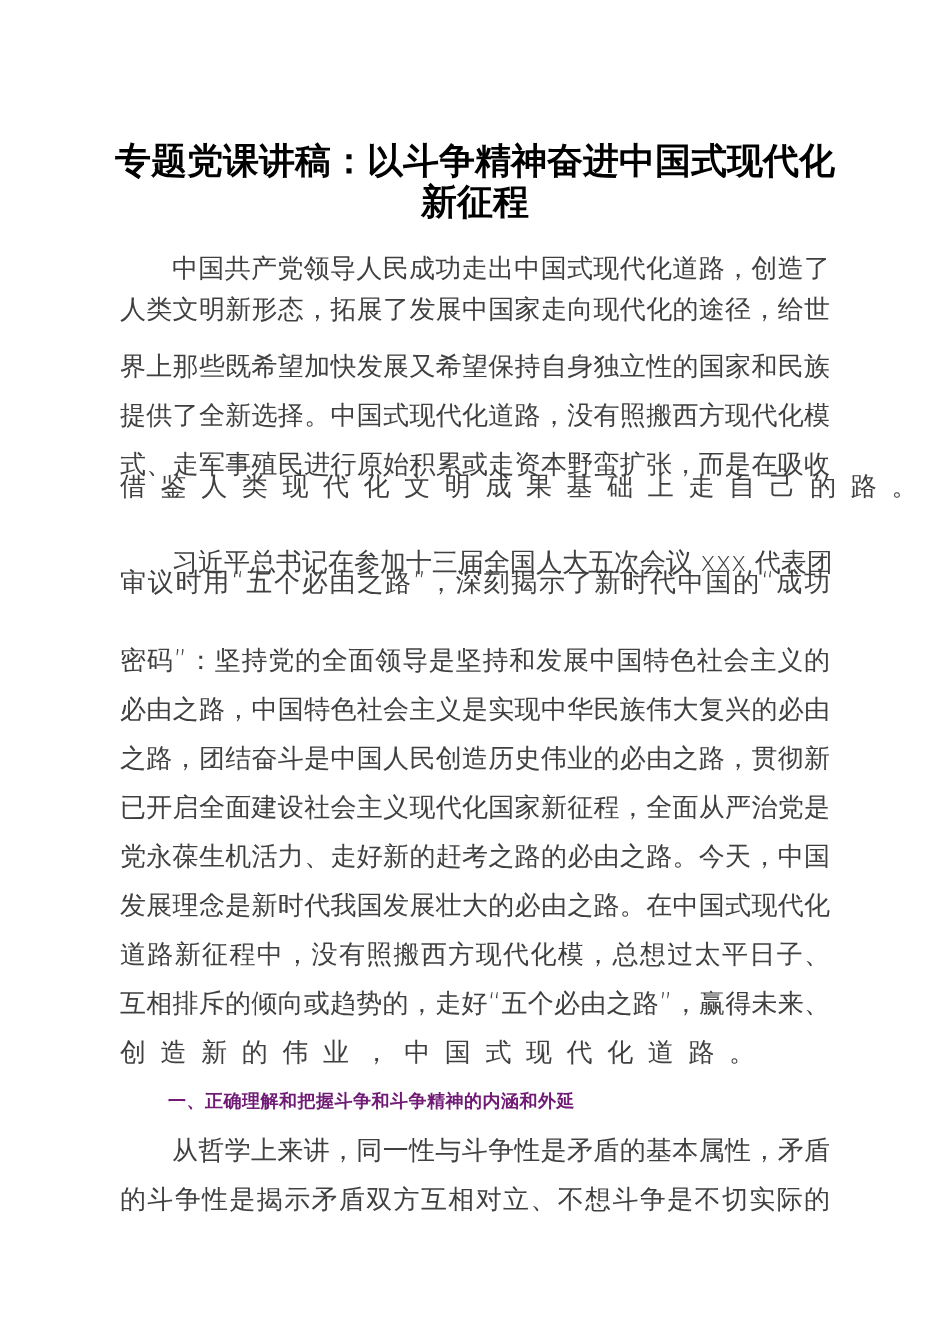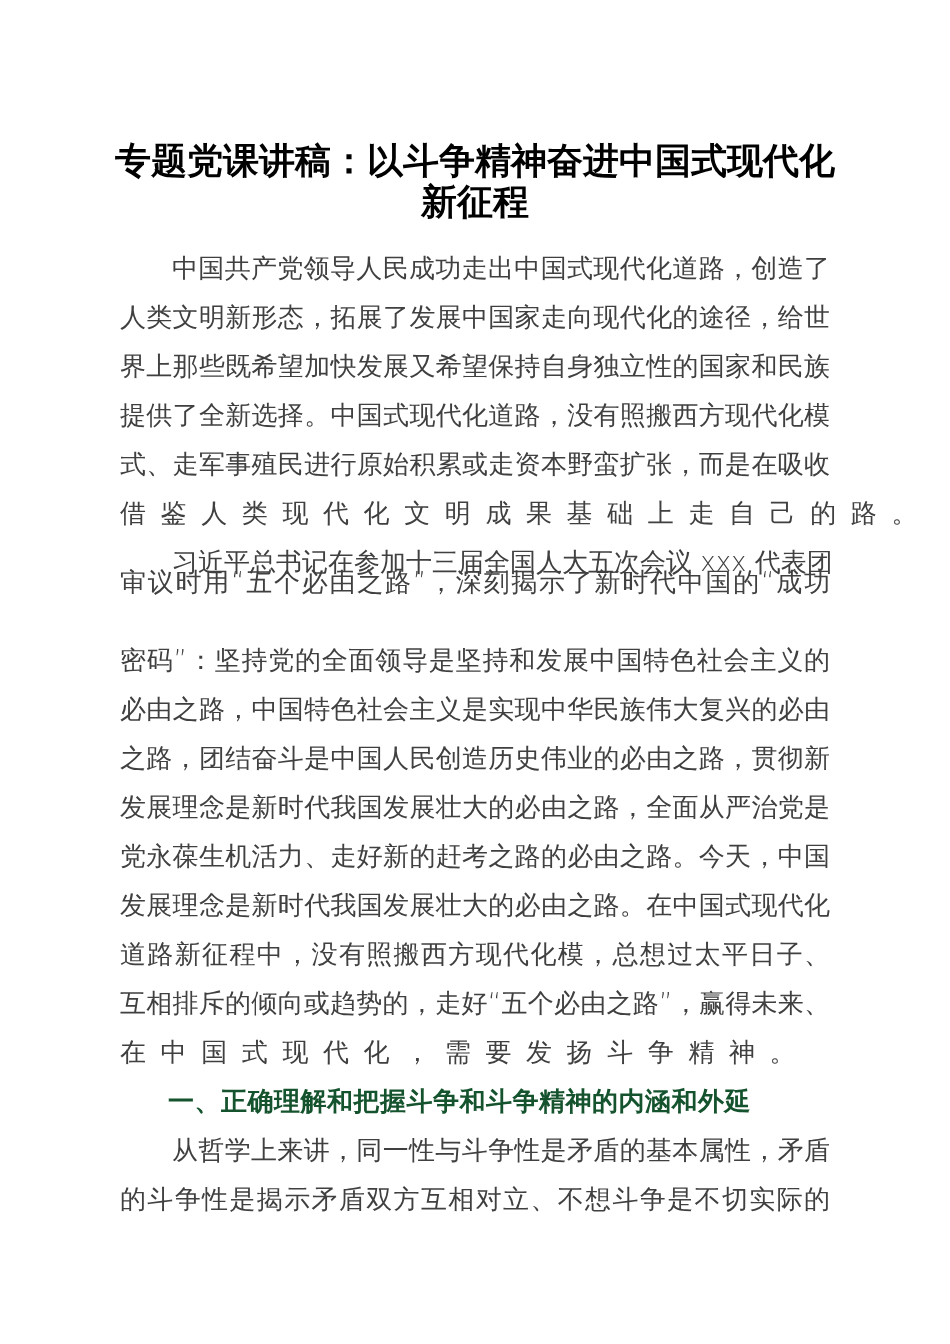--- a/index.html
+++ b/index.html
@@ -11,50 +11,50 @@
   .title.l1 { top: 140px; }
   .title.l2 { top: 185px; font-family: Liberation Mono, monospace; }
   .line { position: absolute; left: 120px; width: 710px; height: 40px;
     font-family: "DejaVu Sans", "Liberation Sans", sans-serif;
     font-size: 26px; line-height: 40px; color: #404040; white-space: nowrap;
     text-align: justify; text-align-last: justify; font-weight: 300; }
   .line.indent { left: 172px; width: 658px; }
   .line.last { text-align-last: left; letter-spacing: 14.6px; }
   .heading { position: absolute; left: 168px; top: 1033px; height: 40px;
     font-family: "DejaVu Sans", "Liberation Sans", sans-serif; font-weight: bold;
-    font-size: 26px; line-height: 40px; color: #14532d; white-space: nowrap; letter-spacing: 0.5px; }
+    font-size: 18px; line-height: 40px; color: #701a75; white-space: nowrap; letter-spacing: 0.5px; }
 </style>
 </head>
 <body>
 
 <div class="page">
   <div class="title l1">专题党课讲稿：以斗争精神奋进中国式现代化</div>
   <div class="title l2">新征程</div>
 
   <div>
     <div class="line indent" style="top:248px">中国共产党领导人民成功走出中国式现代化道路，创造了</div>
-    <div class="line" style="top:297px">人类文明新形态，拓展了发展中国家走向现代化的途径，给世</div>
+    <div class="line" style="top:289px">人类文明新形态，拓展了发展中国家走向现代化的途径，给世</div>
     <div class="line" style="top:346px">界上那些既希望加快发展又希望保持自身独立性的国家和民族</div>
     <div class="line" style="top:395px">提供了全新选择。中国式现代化道路，没有照搬西方现代化模</div>
     <div class="line" style="top:444px">式、走军事殖民进行原始积累或走资本野蛮扩张，而是在吸收</div>
-    <div class="line last" style="top:493px">借鉴人类现代化文明成果基础上走自己的路。</div>
+    <div class="line last" style="top:466px">借鉴人类现代化文明成果基础上走自己的路。</div>
   </div>
 
   <div>
     <div class="line indent" style="top:542px">习近平总书记在参加十三届全国人大五次会议 xxx 代表团</div>
     <div class="line" style="top:562px">审议时用“五个必由之路”，深刻揭示了新时代中国的“成功</div>
     <div class="line" style="top:640px">密码”：坚持党的全面领导是坚持和发展中国特色社会主义的</div>
     <div class="line" style="top:689px">必由之路，中国特色社会主义是实现中华民族伟大复兴的必由</div>
     <div class="line" style="top:738px">之路，团结奋斗是中国人民创造历史伟业的必由之路，贯彻新</div>
-    <div class="line" style="top:787px">发展理念是新时代我国发展壮大的必由之路，全面从严治党是</div>
+    <div class="line" style="top:787px">已开启全面建设社会主义现代化国家新征程，全面从严治党是</div>
     <div class="line" style="top:836px">党永葆生机活力、走好新的赶考之路的必由之路。今天，中国</div>
     <div class="line" style="top:885px">发展理念是新时代我国发展壮大的必由之路。在中国式现代化</div>
     <div class="line" style="top:934px">道路新征程中，没有照搬西方现代化模，总想过太平日子、</div>
     <div class="line" style="top:983px">互相排斥的倾向或趋势的，走好“五个必由之路”，赢得未来、</div>
-    <div class="line last" style="top:1032px">在中国式现代化，需要发扬斗争精神。</div>
+    <div class="line last" style="top:1032px">创造新的伟业，中国式现代化道路。</div>
   </div>
 
   <div class="heading" style="top:1081px">一、正确理解和把握斗争和斗争精神的内涵和外延</div>
 
   <div>
     <div class="line indent" style="top:1130px">从哲学上来讲，同一性与斗争性是矛盾的基本属性，矛盾</div>
     <div class="line" style="top:1179px">的斗争性是揭示矛盾双方互相对立、不想斗争是不切实际的</div>
   </div>
 </div>
 

